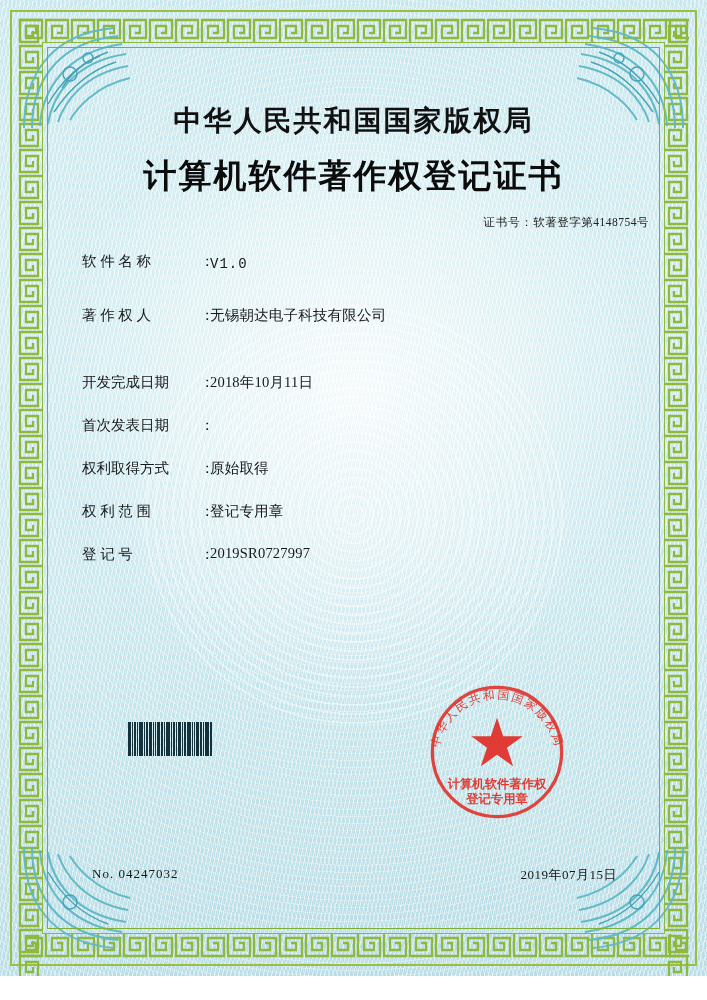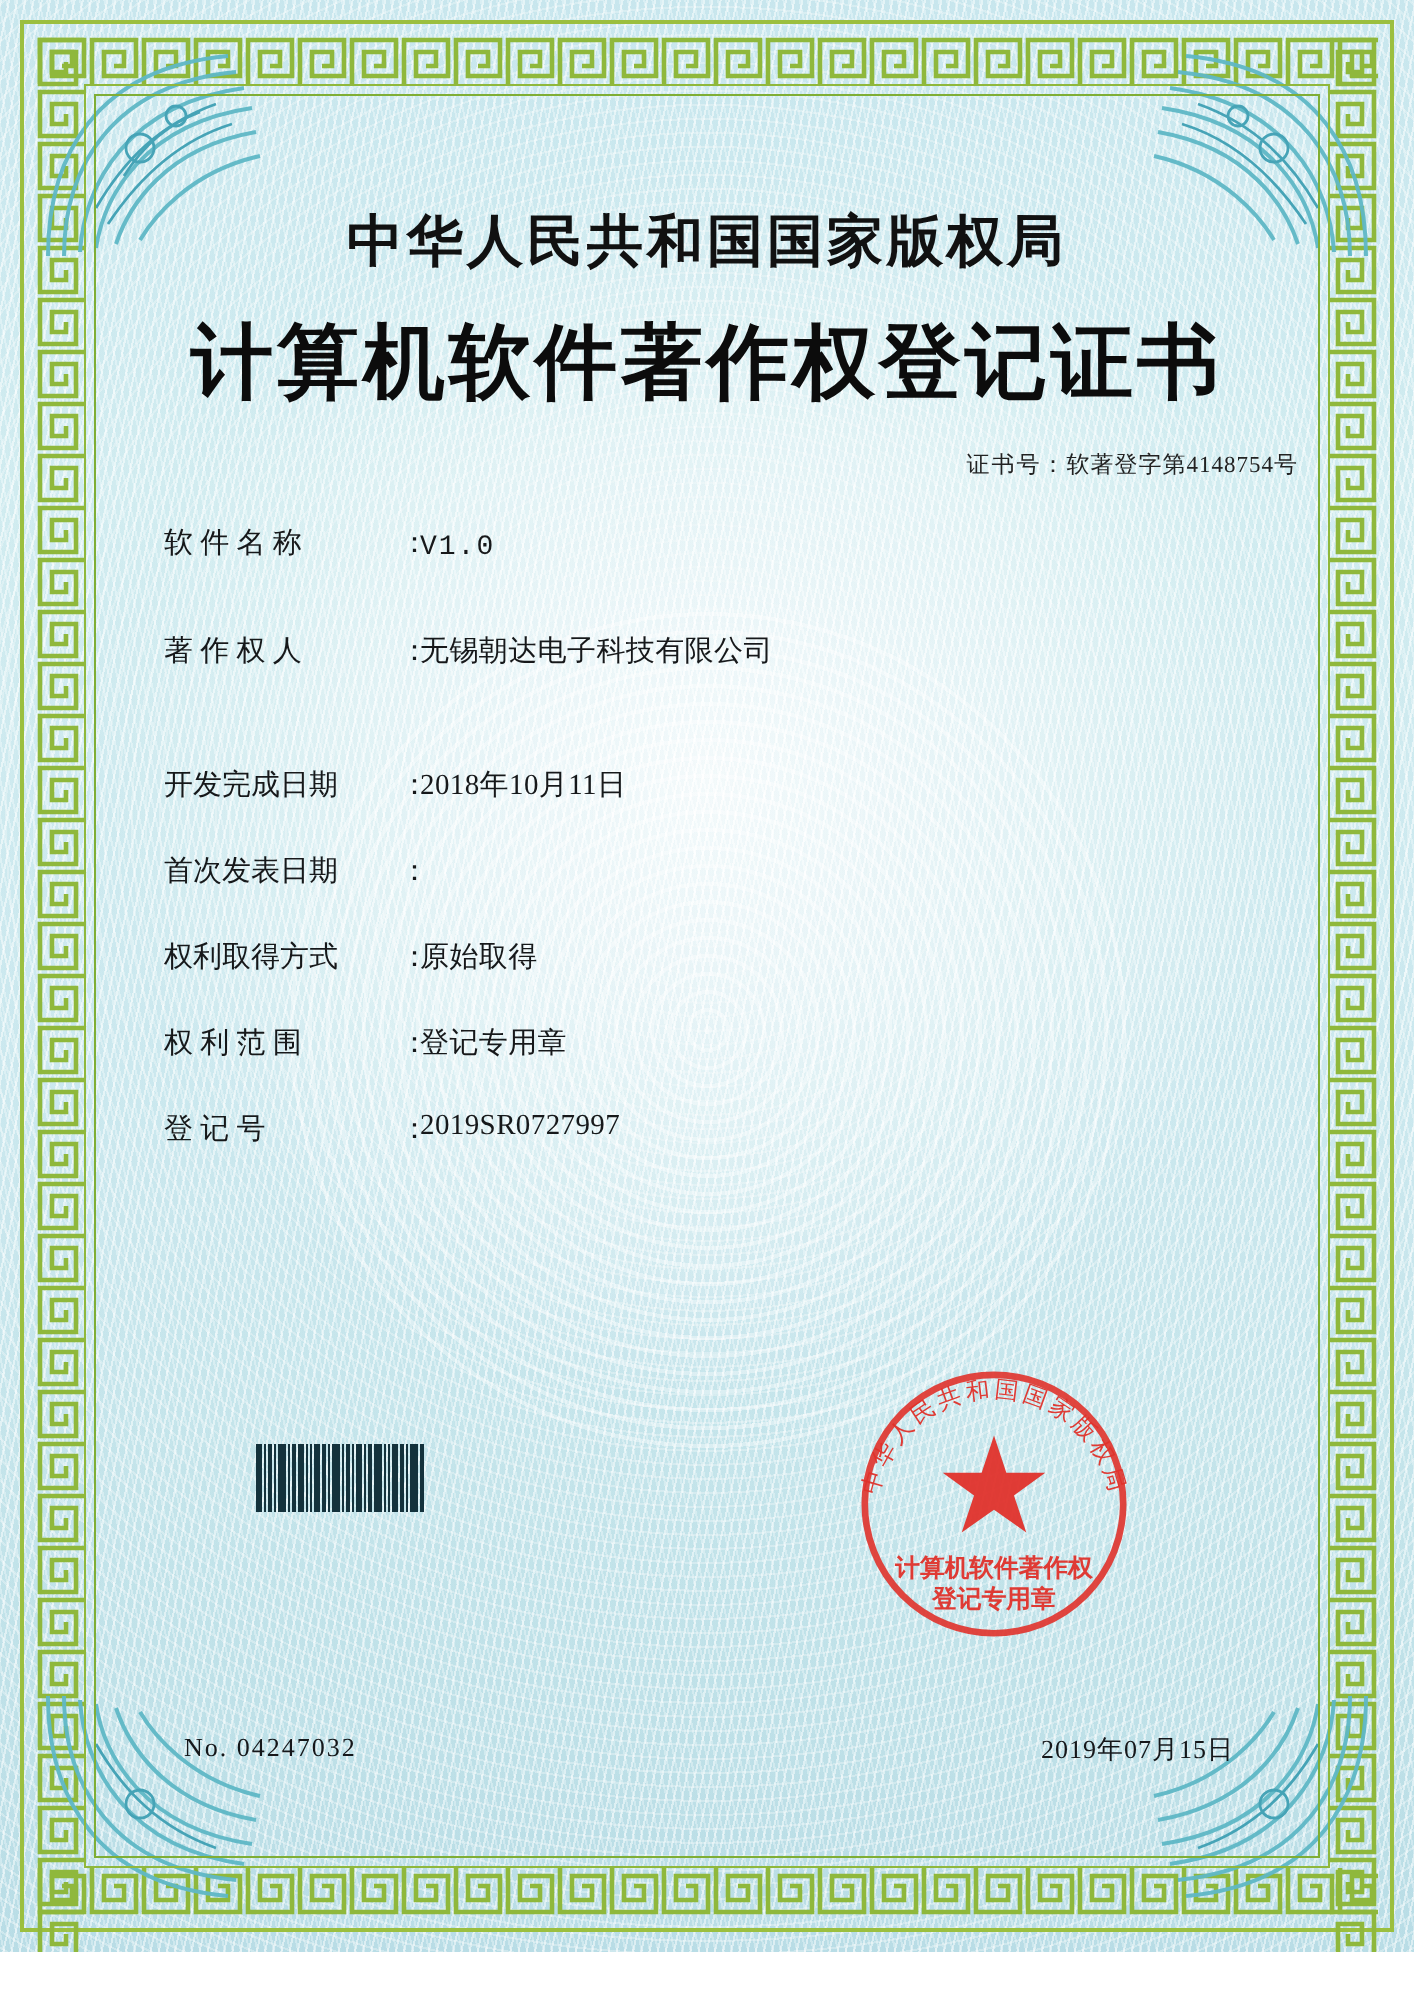--- a/index.html
+++ b/index.html
@@ -87,21 +87,21 @@
   .title-block { text-align: center; padding-top: 46px; }
   .title1 {
     font-size: 28px;
     letter-spacing: 2px;
     color: #111;
     font-weight: 700;
     font-family: "DejaVu Serif", serif;
   }
   .title2 {
     margin-top: 14px;
-    font-size: 41px;
+    font-size: 33px;
     letter-spacing: 2px;
     color: #0c0c0c;
     font-weight: 700;
     font-family: "DejaVu Serif", serif;
   }
   .cert-no {
     margin-top: 16px;
     text-align: right;
     padding-right: 2px;
     font-size: 11.5px;

